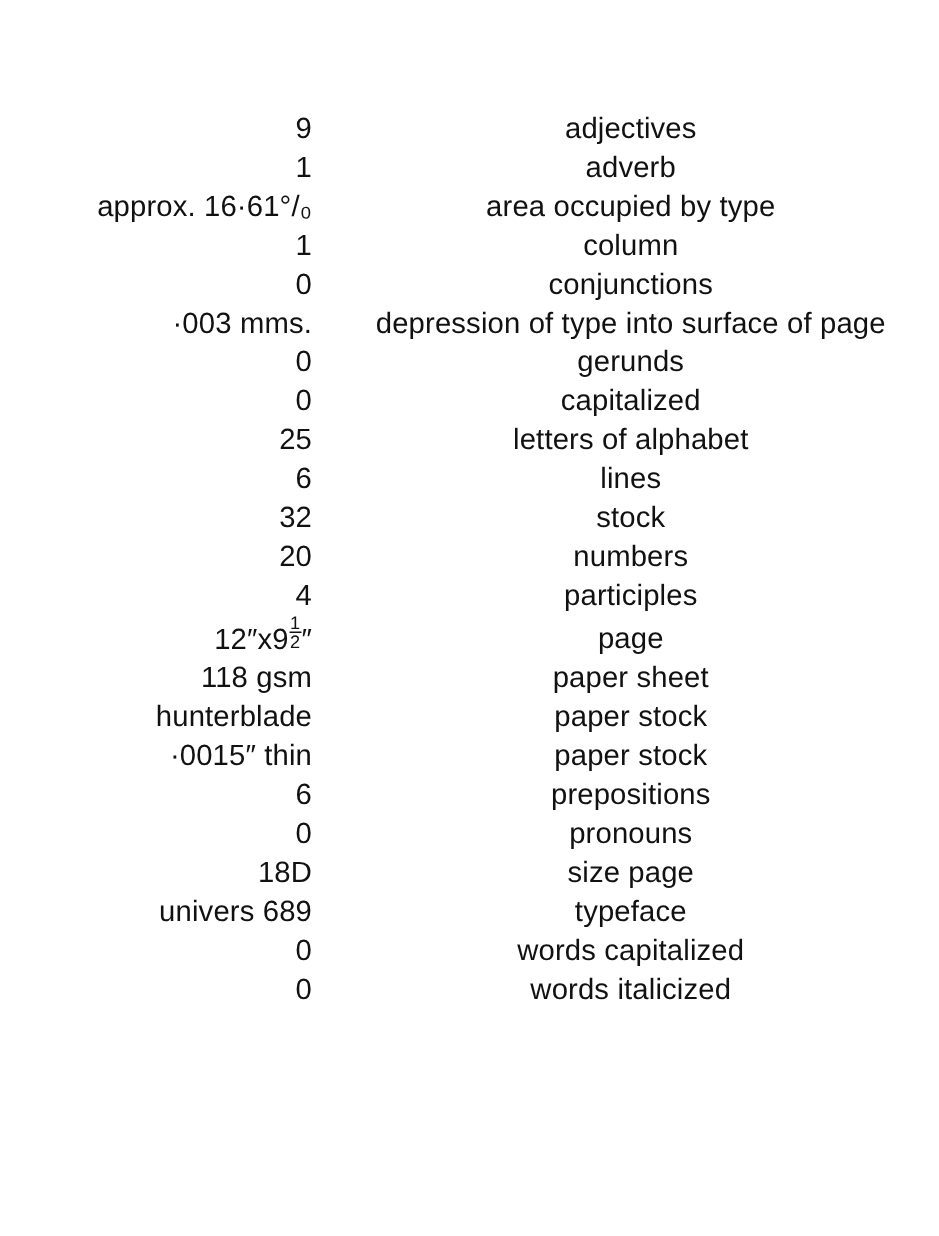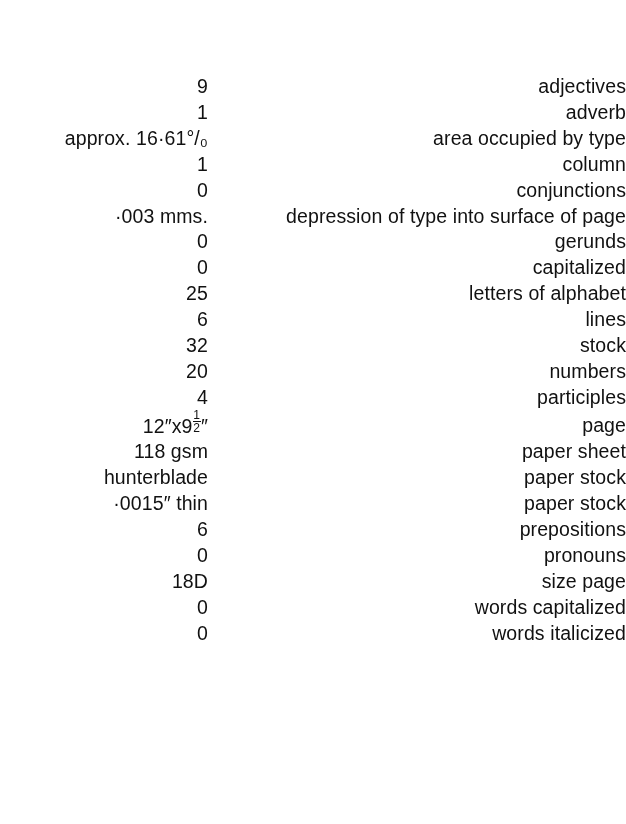--- a/index.html
+++ b/index.html
@@ -38,21 +38,21 @@
     white-space: nowrap;
     vertical-align: baseline;
   }
   .value {
     text-align: right;
     width: 208px;
     padding-right: 7px;
     letter-spacing: 0.1px;
   }
   .label {
-    text-align: right;
+    text-align: center;
     letter-spacing: 0.1px;
   }
   .frac {
     display: inline-block;
     vertical-align: -0.12em;
     text-align: center;
     font-size: 0.62em;
     line-height: 1;
     position: relative;
     top: -0.15em;
@@ -171,20 +171,24 @@
     <div class="row">
       <div class="value">0</div>
       <div class="label">pronouns</div>
     </div>
 
     <div class="row">
       <div class="value">18D</div>
       <div class="label">size page</div>
     </div>
 
+    <div class="row">
+      <div class="value">univers 689</div>
+      <div class="label">typeface</div>
+    </div>
 
 
     <div class="row">
       <div class="value">0</div>
       <div class="label">words capitalized</div>
     </div>
 
     <div class="row">
       <div class="value">0</div>
       <div class="label">words italicized</div>

